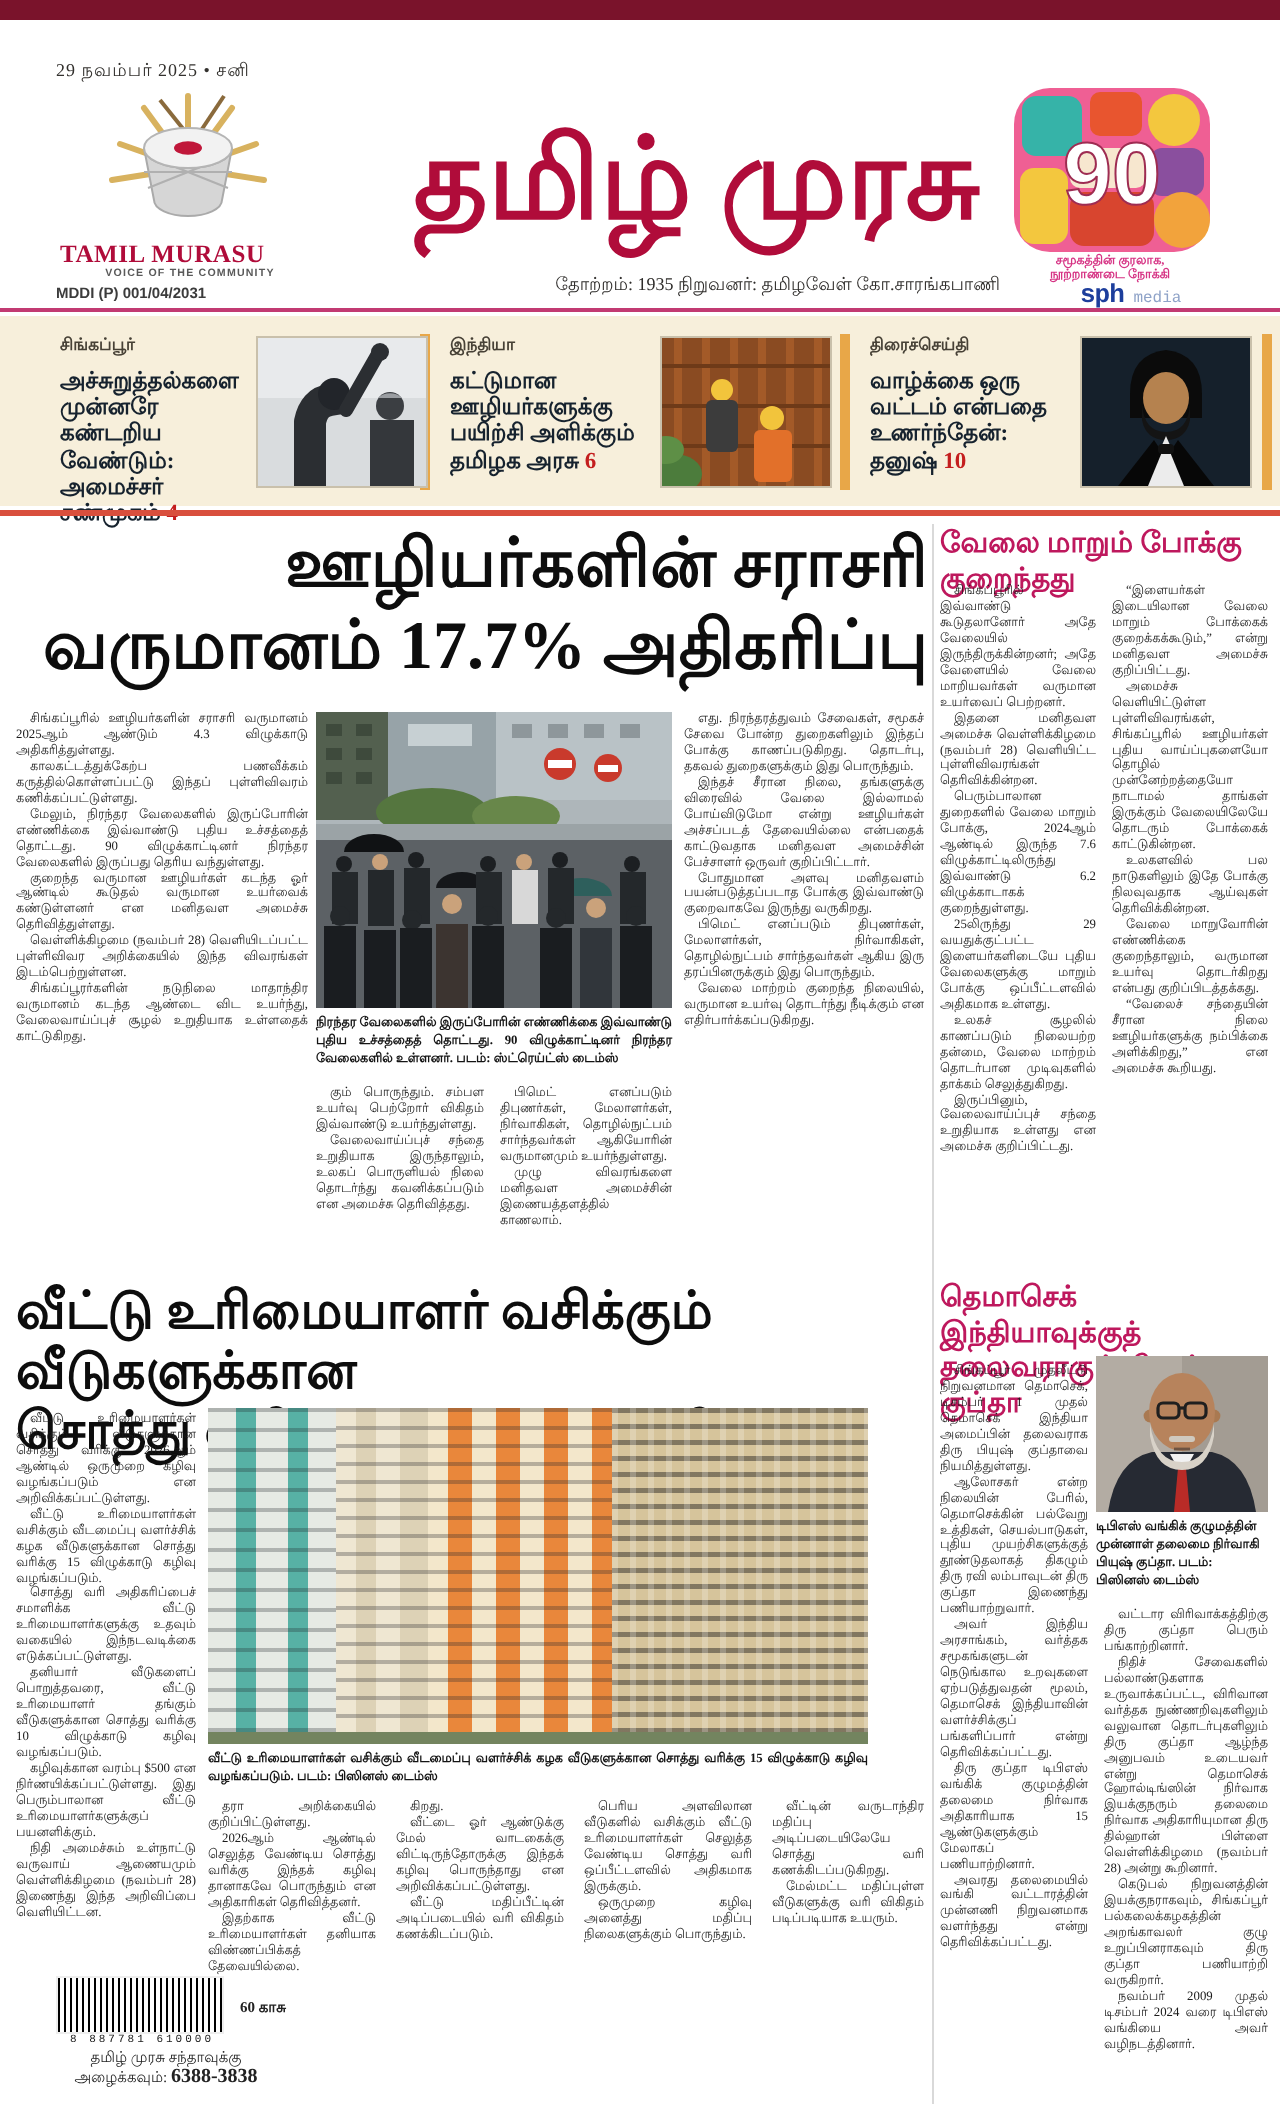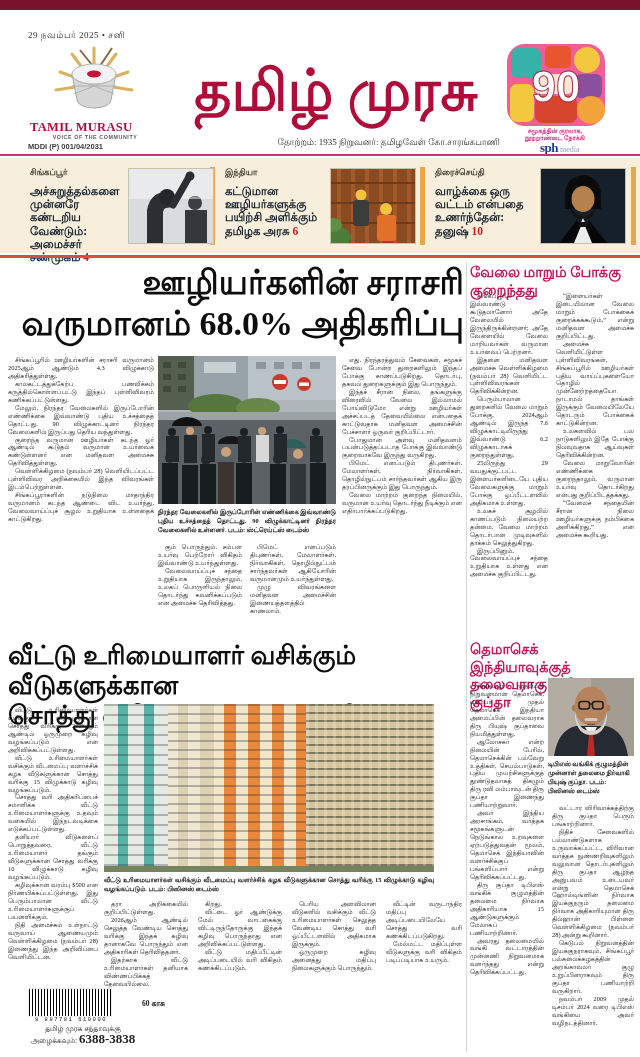--- a/index.html
+++ b/index.html
@@ -1,31 +1,31 @@
 <!DOCTYPE html>
 <html><head>
 <meta charset="utf-8">
 <style>
   html,body{margin:0;padding:0;background:#e9e9e9;}
   .page{position:relative;width:640px;height:1057px;background:#ffffff;margin:0 auto;
         font-family:"Liberation Serif","DejaVu Serif",serif;overflow:hidden;}
   .abs{position:absolute;}
   .topbar{left:0;top:0;width:640px;height:10px;background:#7a132b;}
   .date{left:28px;top:30px;font-size:9px;color:#33312e;letter-spacing:.5px;}
-  .nptitle{left:164px;top:46px;width:344px;text-align:center;font-size:57px;line-height:90px;
+  .nptitle{left:146px;top:46px;width:344px;text-align:right;font-size:57px;line-height:90px;
            font-weight:bold;color:#b00c3a;white-space:nowrap;}
   .logo-en{left:30px;top:121px;width:130px;text-align:left;color:#b00c3a;font-weight:bold;
            font-size:12.5px;line-height:13px;font-family:"Liberation Serif",serif;letter-spacing:.3px;}
   .logo-sub{left:30px;top:134px;width:130px;text-align:center;color:#5a5a5a;font-size:5.3px;
             letter-spacing:.6px;font-family:"Liberation Sans",sans-serif;font-weight:bold;}
   .mddi{left:28px;top:142px;font-size:7.5px;font-weight:bold;color:#3c3c3c;font-family:"Liberation Sans",sans-serif;}
   .founder{left:160px;top:137px;width:340px;text-align:right;font-size:9px;color:#2e2c2a;}
   .ann-tag{left:505px;top:127px;width:100px;text-align:center;font-size:6.3px;line-height:7px;
            color:#d63384;font-weight:bold;}
-  .sph{left:540px;top:138px;font-family:Liberation Serif, serif;}
+  .sph{left:540px;top:138px;font-family:Liberation Mono, monospace;}
   .sph b{color:#1d3e9c;font-size:13px;letter-spacing:-.5px;}
   .sph span{color:#8fa3c8;font-size:8px;}
   .rule-pink{left:0;top:154px;width:640px;height:2px;background:#c23a72;}
   .teaserbg{left:0;top:158px;width:640px;height:95px;background:#f7efdb;}
   .tbar{top:167px;width:5px;height:78px;background:#e8a748;}
   .kicker{font-size:8.5px;font-weight:bold;color:#474136;}
   .teaser-h{font-size:11.5px;line-height:13.2px;font-weight:bold;color:#16222e;width:98px;}
   .pagenum{color:#c41e1e;}
   .thumb{width:84px;height:74px;border:1px solid #c9c0ab;background:#ddd;overflow:hidden;}
   .rule-red{left:0;top:255px;width:640px;height:2.5px;background:#d94f3d;}
@@ -50,21 +50,21 @@
     linear-gradient(90deg,#f3e7cb 0 10px,#e9873b 10px 22px,#f3e7cb 22px 34px,#e9873b 34px 46px,#f3e7cb 46px 58px,#e9873b 58px 70px,#f3e7cb 70px 82px,#e9873b 82px 92px);}
   .hdb .b4{left:202px;width:128px;background:
     repeating-linear-gradient(90deg, rgba(255,255,255,.22) 0 3px, transparent 3px 9px),
     repeating-linear-gradient(180deg, rgba(45,42,38,.5) 0 2.5px, transparent 2.5px 8px),
     #d6c49b;}
   .hdb .ground{left:0;width:330px;top:162px;height:6px;background:#73845f;}
   .barcode{width:82px;height:27px;background:repeating-linear-gradient(90deg,#000 0 1px,#fff 1px 3px);border:1px solid #eee;}
   .bcnum{font-size:5.5px;font-family:"Liberation Mono","DejaVu Sans Mono",monospace;color:#222;letter-spacing:1.5px;}
   .price{font-size:7.5px;font-weight:bold;color:#222;}
   .subscribe{font-size:7.5px;color:#222;text-align:center;width:150px;line-height:10px;}
-  .subscribe b{font-size:13px;}
+  .subscribe b{font-size:10px;}
 </style>
 </head>
 <body>
 
 <div class="page">
 
   <div class="abs topbar"></div>
 
   <div class="abs date">29 நவம்பர் 2025 • சனி</div>
 
@@ -185,21 +185,21 @@
       <path d="M18,74 L36,51 l4,6 -7,17 Z" fill="#070707"></path>
       <path d="M66,74 L48,51 l-4,6 7,17 Z" fill="#070707"></path>
       <rect x="38" y="53" width="8" height="5" rx="2" fill="#111"></rect>
     </svg>
   </div>
 
   <div class="abs rule-red"></div>
 
   <div class="abs headline-xl" style="left:8px;top:262px;width:456px;">
     <span>ஊழியர்களின் சராசரி</span><br>
-    <span>வருமானம் 68.0% அதிகரிப்பு</span>
+    <span>வருமானம் 17.7% அதிகரிப்பு</span>
   </div>
 
   <div class="abs body-col" style="left:8px;top:356px;width:146px;height:283px;">
       <p>சிங்கப்பூரில் ஊழியர்களின் சராசரி வருமானம் 2025ஆம் ஆண்டும் 4.3 விழுக்காடு அதிகரித்துள்ளது.</p>
       <p>காலகட்டத்துக்கேற்ப பணவீக்கம் கருத்தில்கொள்ளப்பட்டு இந்தப் புள்ளிவிவரம் கணிக்கப்பட்டுள்ளது.</p>
       <p>மேலும், நிரந்தர வேலைகளில் இருப்போரின் எண்ணிக்கை இவ்வாண்டு புதிய உச்சத்தைத் தொட்டது. 90 விழுக்காட்டினர் நிரந்தர வேலைகளில் இருப்பது தெரிய வந்துள்ளது.</p>
       <p>குறைந்த வருமான ஊழியர்கள் கடந்த ஓர் ஆண்டில் கூடுதல் வருமான உயர்வைக் கண்டுள்ளனர் என மனிதவள அமைச்சு தெரிவித்துள்ளது.</p>
       <p>வெள்ளிக்கிழமை (நவம்பர் 28) வெளியிடப்பட்ட புள்ளிவிவர அறிக்கையில் இந்த விவரங்கள் இடம்பெற்றுள்ளன.</p>
       <p>சிங்கப்பூரர்களின் நடுநிலை மாதாந்திர வருமானம் கடந்த ஆண்டை விட உயர்ந்து, வேலைவாய்ப்புச் சூழல் உறுதியாக உள்ளதைக் காட்டுகிறது.</p>
     </div>
@@ -391,19 +391,19 @@
 
   <div class="abs body-col" style="left:552px;top:804px;width:82px;height:248px;">
       <p>வட்டார விரிவாக்கத்திற்கு திரு குப்தா பெரும் பங்காற்றினார்.</p>
       <p>நிதிச் சேவைகளில் பல்லாண்டுகளாக உருவாக்கப்பட்ட, விரிவான வர்த்தக நுண்ணறிவுகளிலும் வலுவான தொடர்புகளிலும் திரு குப்தா ஆழ்ந்த அனுபவம் உடையவர் என்று தெமாசெக் ஹோல்டிங்ஸின் நிர்வாக இயக்குநரும் தலைமை நிர்வாக அதிகாரியுமான திரு தில்ஹான் பிள்ளை வெள்ளிக்கிழமை (நவம்பர் 28) அன்று கூறினார்.</p>
       <p>கெடுபல் நிறுவனத்தின் இயக்குநராகவும், சிங்கப்பூர் பல்கலைக்கழகத்தின் அறங்காவலர் குழு உறுப்பினராகவும் திரு குப்தா பணியாற்றி வருகிறார்.</p>
       <p>நவம்பர் 2009 முதல் டிசம்பர் 2024 வரை டிபிஎஸ் வங்கியை அவர் வழிநடத்தினார்.</p>
     </div>
 
   <div class="abs barcode" style="left:28px;top:988px;"></div>
   <div class="abs bcnum" style="left:28px;top:1016px;width:86px;text-align:center;">8 887781 610000</div>
-  <div class="abs price" style="left:120px;top:999px;margin-left:22px;">60 காசு</div>
+  <div class="abs price" style="left:120px;top:999px;">60 காசு</div>
   <div class="abs subscribe" style="left:8px;top:1024px;">
     <span>தமிழ் முரசு சந்தாவுக்கு</span><br>
     <span>அழைக்கவும்: </span><b>6388-3838</b>
   </div>
 
 </div>
 
 </body></html>

